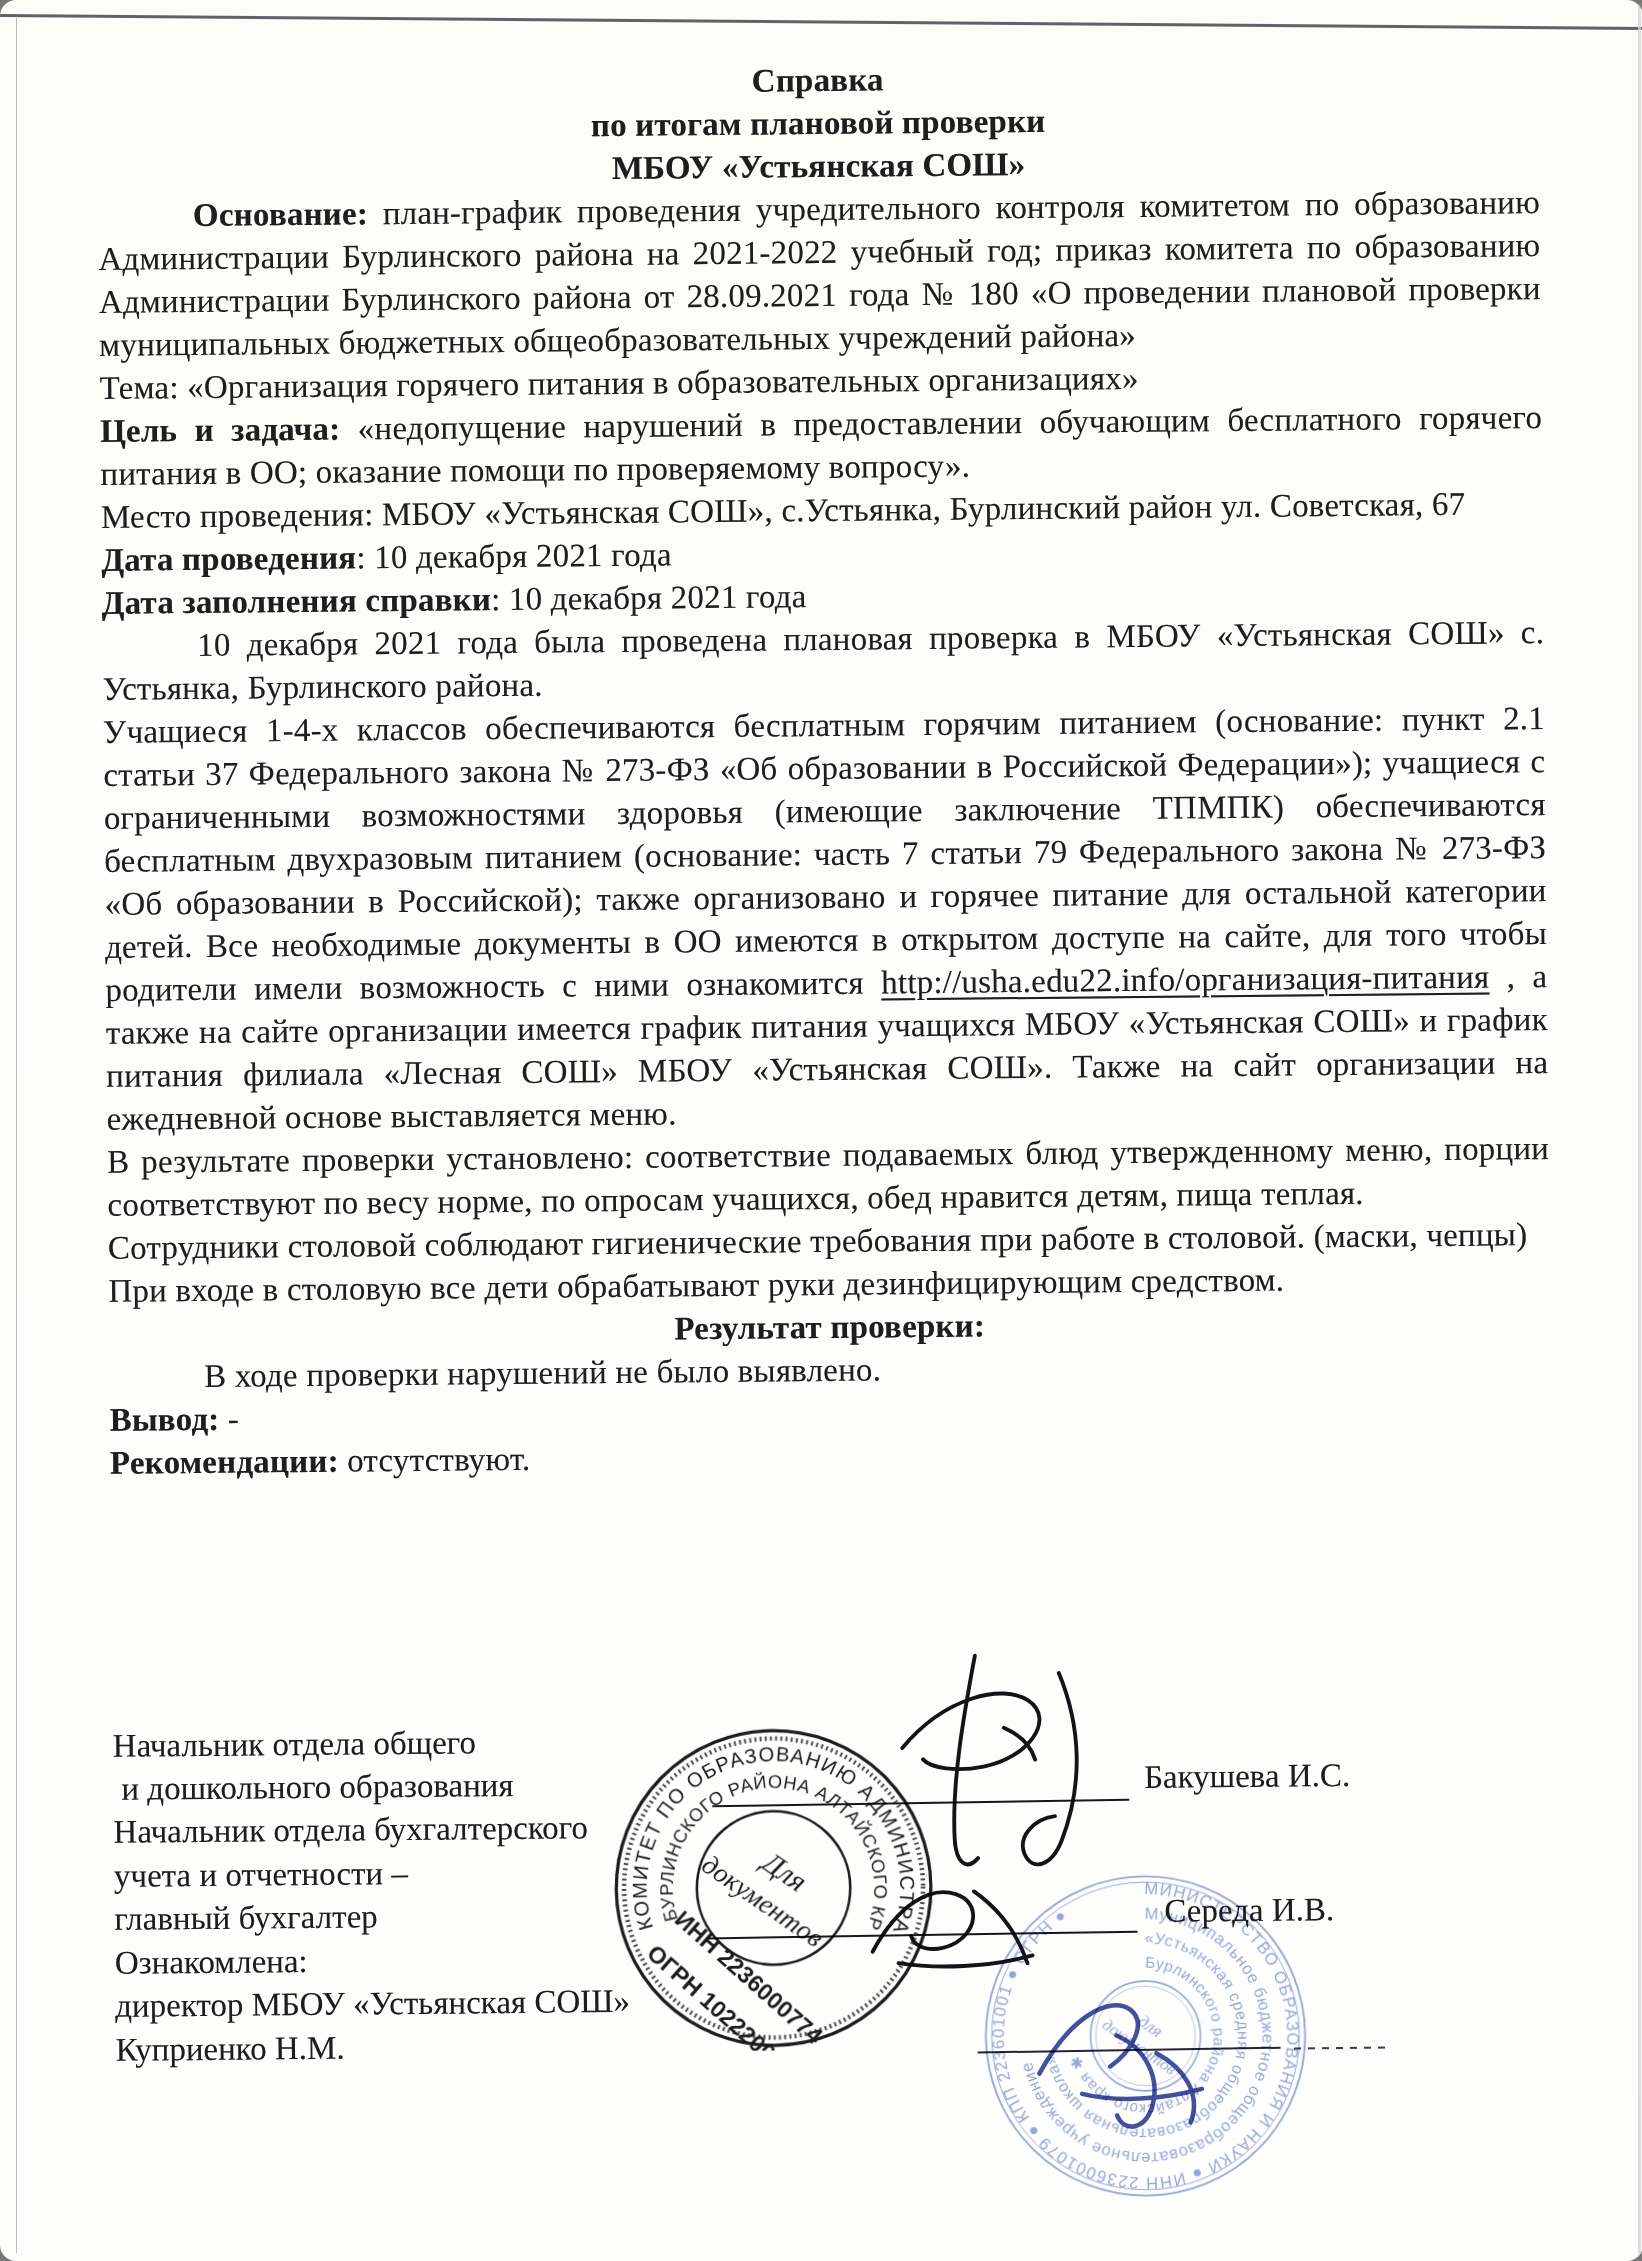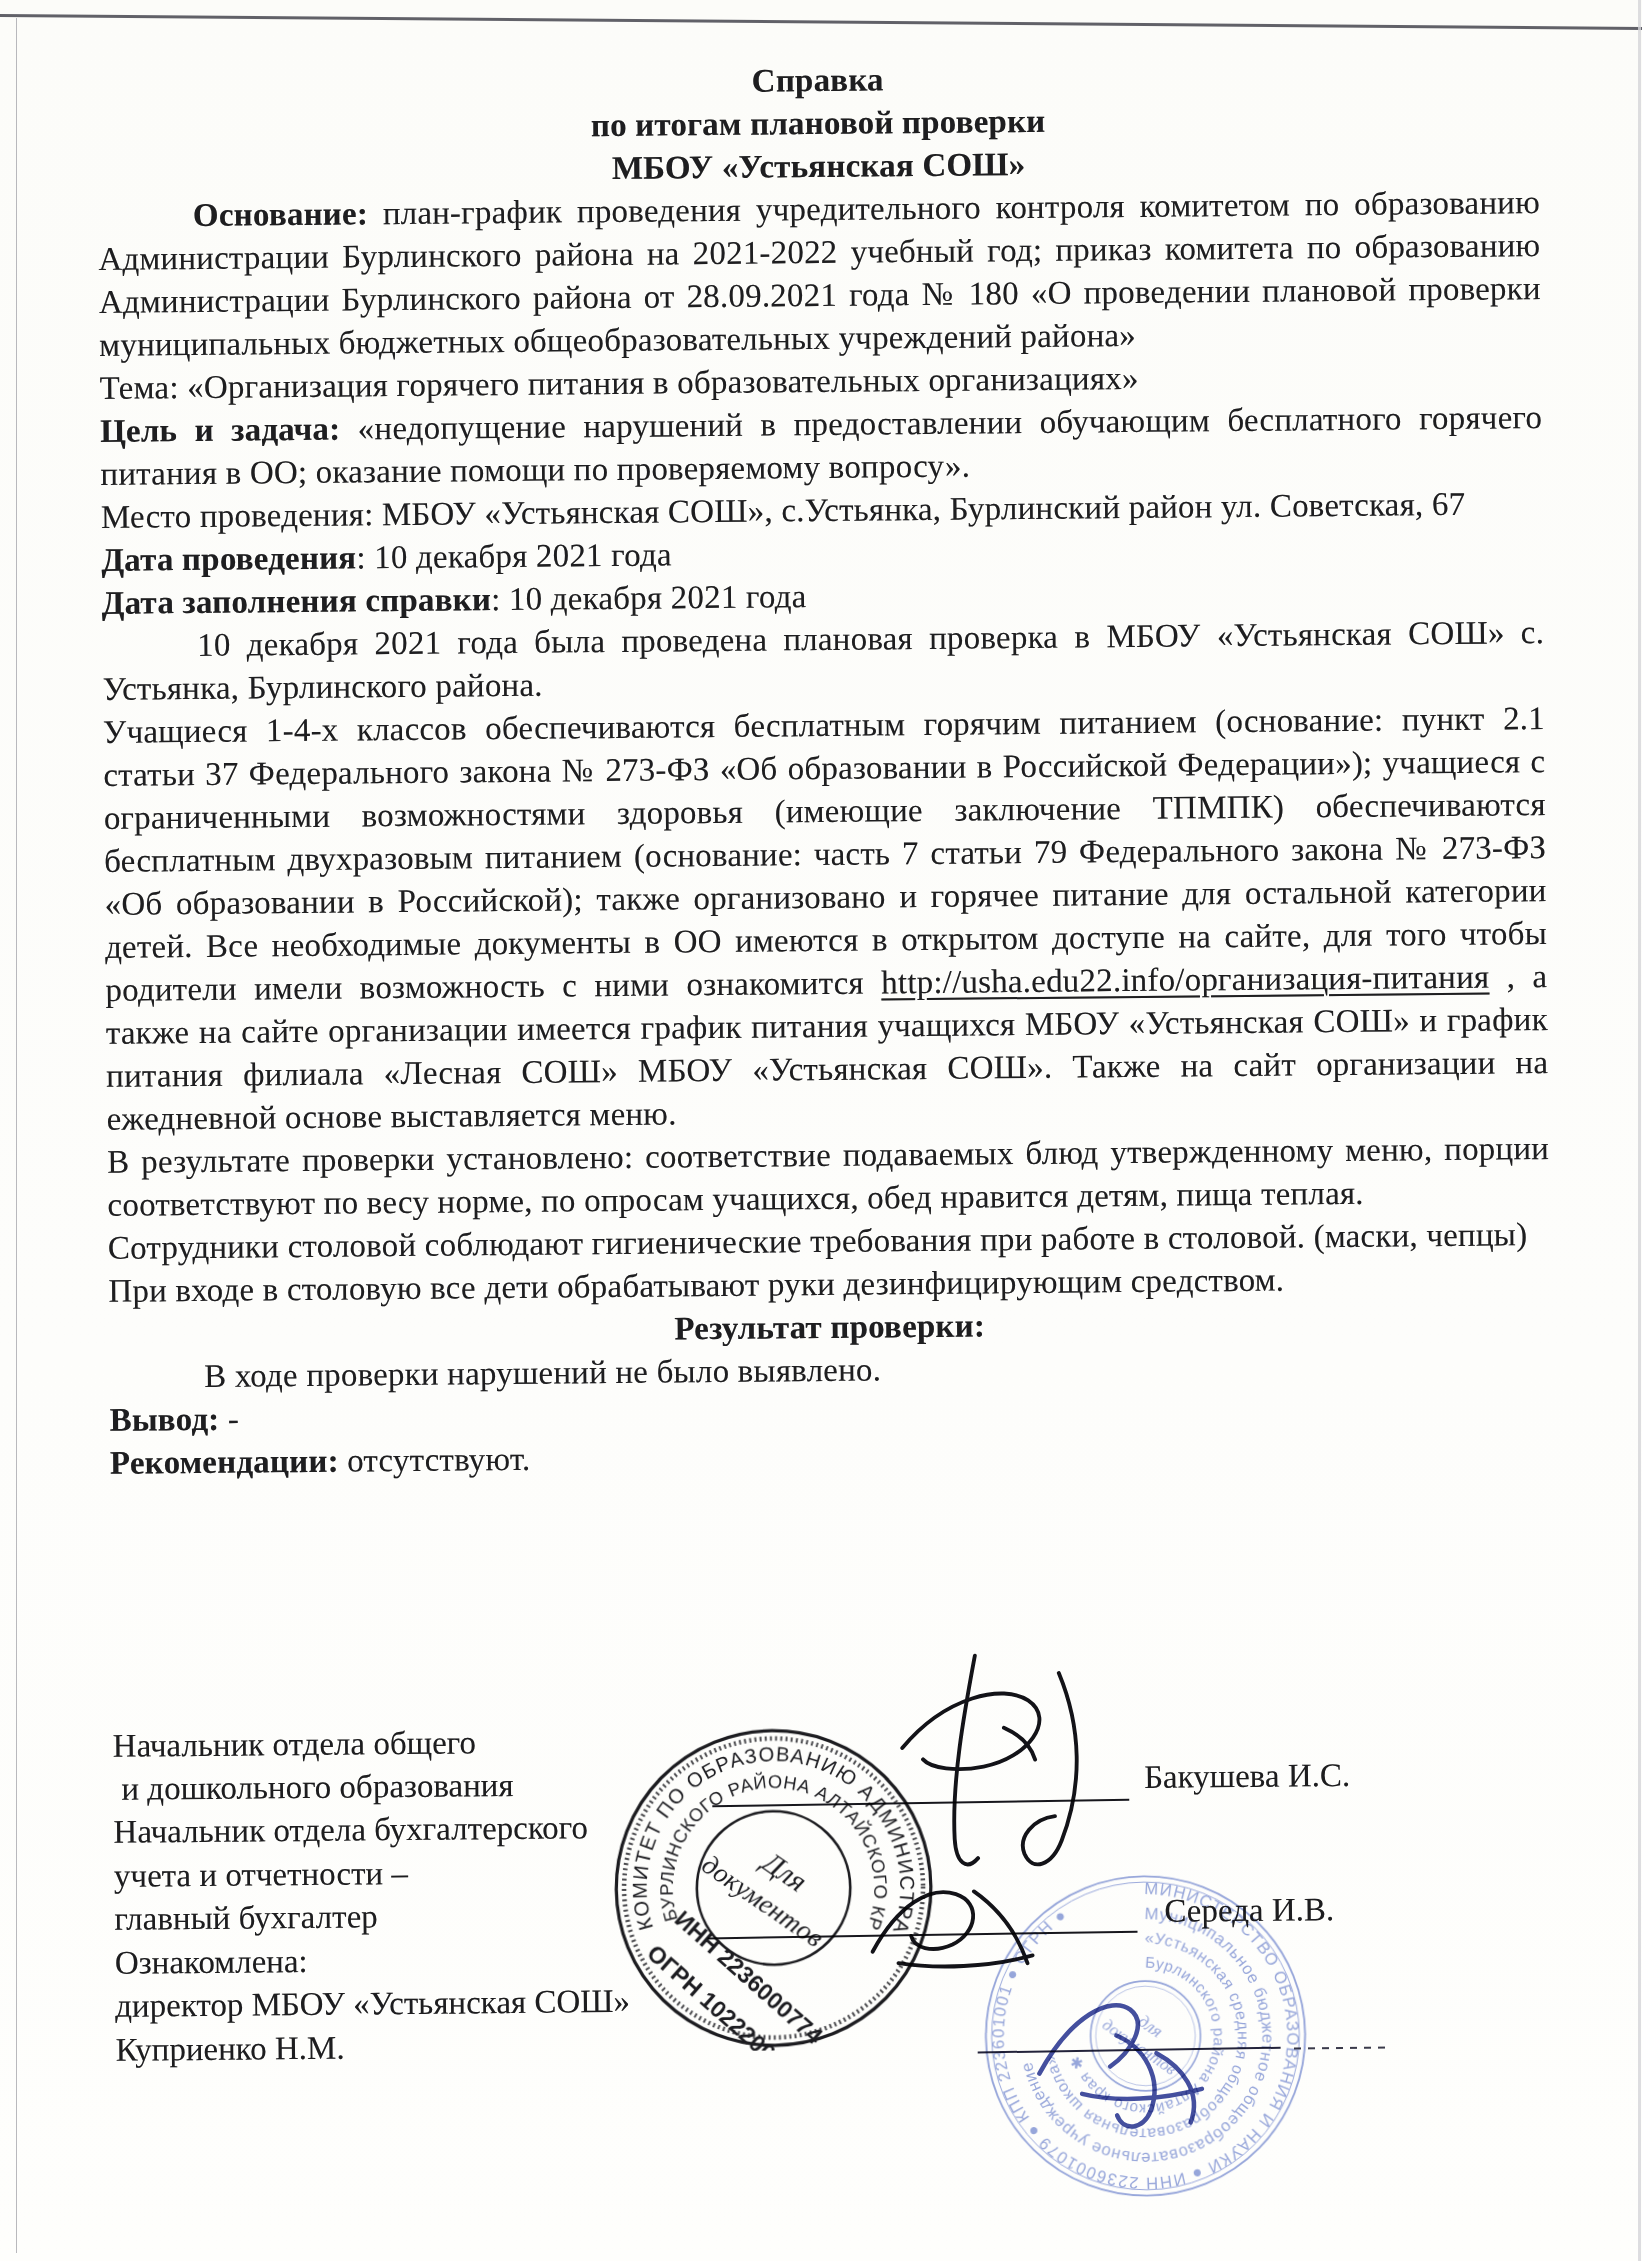--- a/index.html
+++ b/index.html
@@ -4,20 +4,21 @@
 <style>
   html,body{margin:0;padding:0;background:#777;}
   .page{
     position:relative;
     width:1643px;height:2261px;
     margin:0 auto;
     background:linear-gradient(180deg,#fcfcf9 0%,#fdfdfb 60%,#fefefc 100%);
     overflow:hidden;
     font-family:"Liberation Serif", serif;
     color:#1d1d1f;
+    border-radius:16px;
   }
   
   .edge-top{position:absolute;left:0;top:14px;width:1675px;height:2.6px;background:#45454f;transform:rotate(0.45deg);transform-origin:0 0;opacity:.85;}
   .edge-left{position:absolute;left:15.5px;top:18px;width:1.9px;height:2235px;background:#9b9ba2;opacity:.7;}
   .edge-right{position:absolute;left:1638px;top:0;width:2.6px;height:2261px;background:#d4d4d8;opacity:.8;}
 
   .content{position:absolute;inset:0;transform:rotate(-0.55deg);transform-origin:821px 837px;}
 
   .doc{
     position:absolute;left:0;top:0;right:0;

